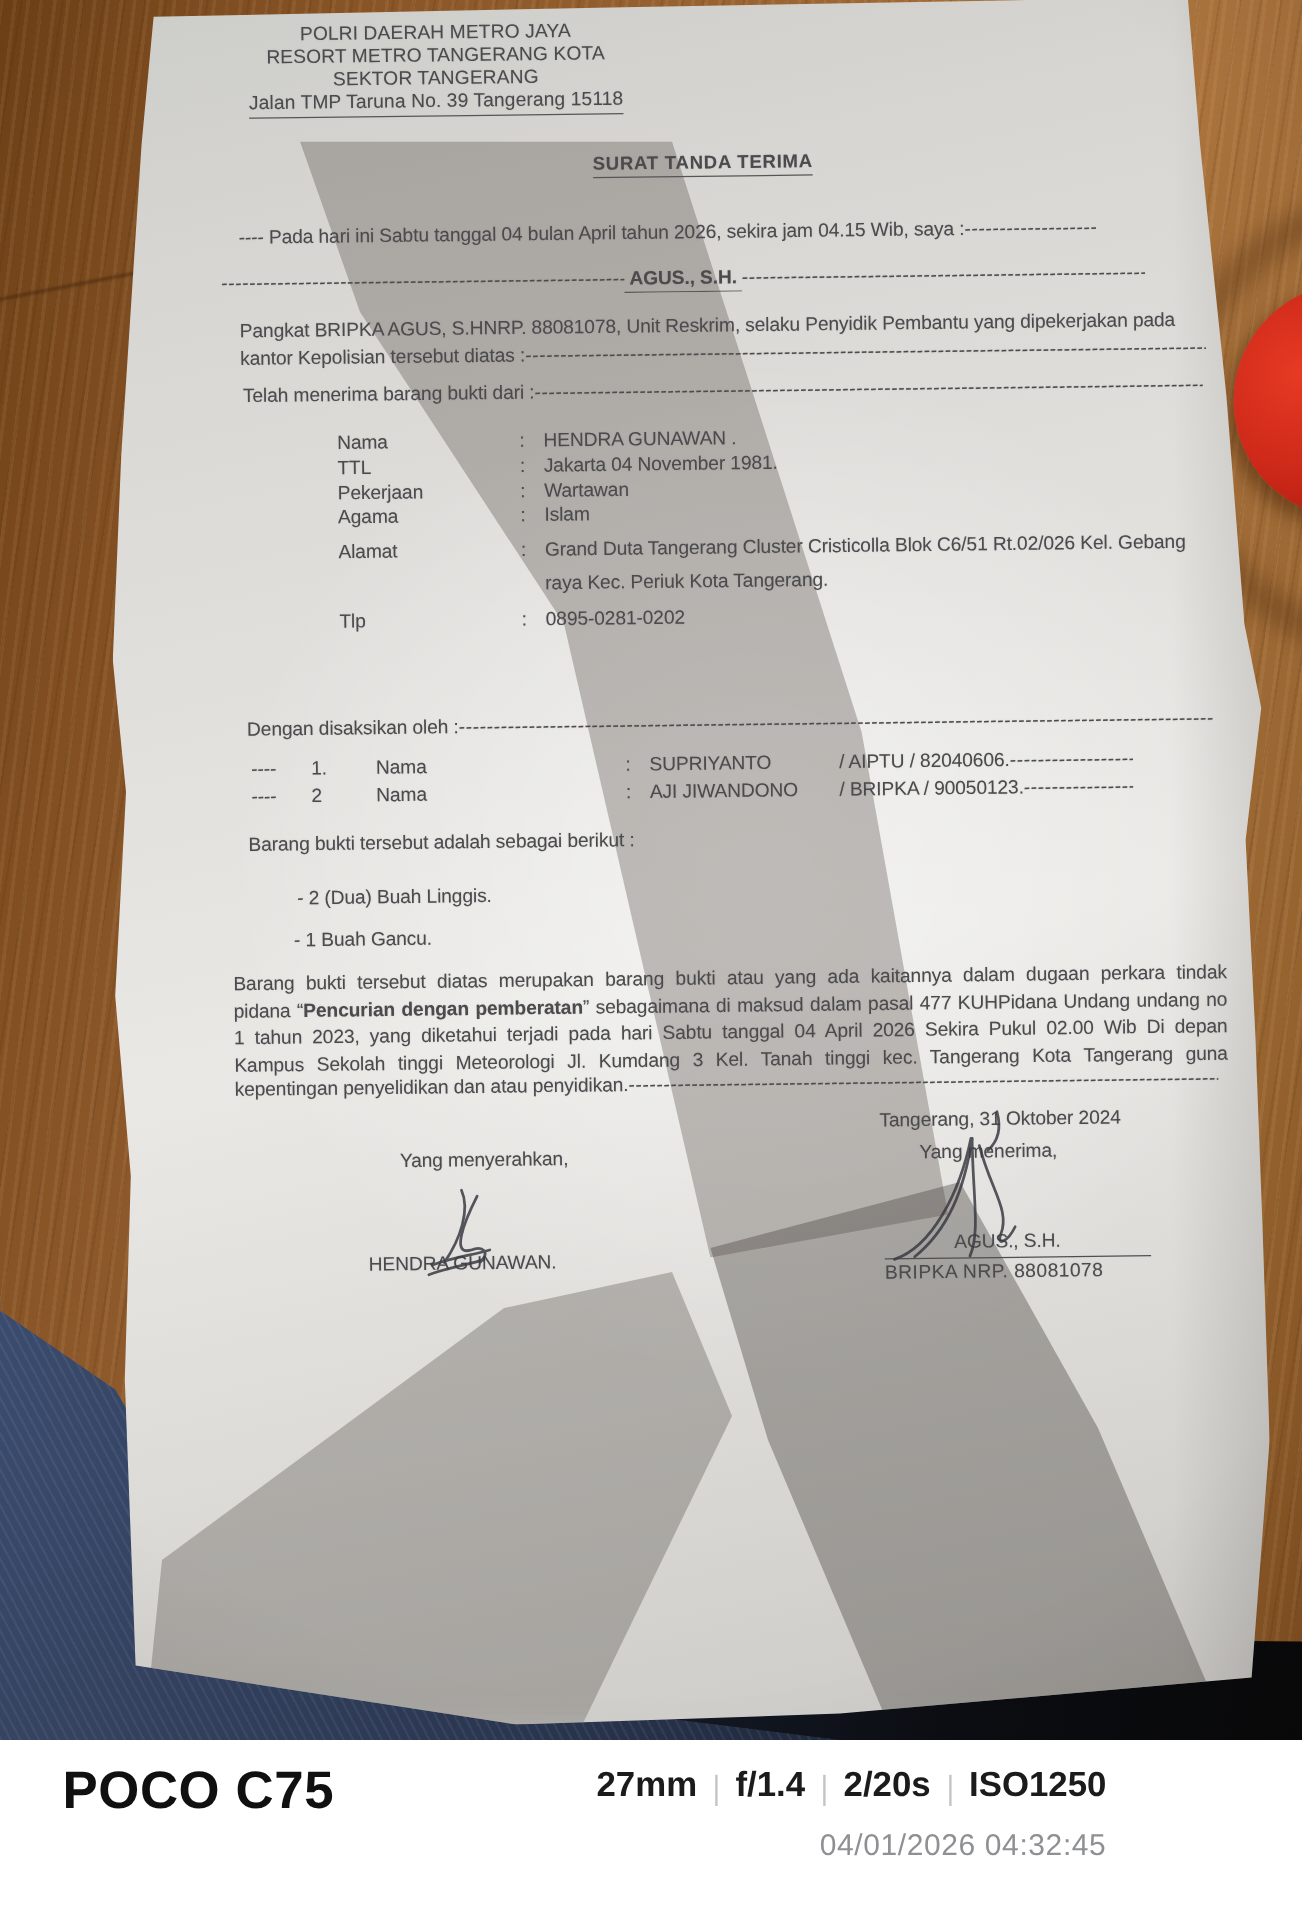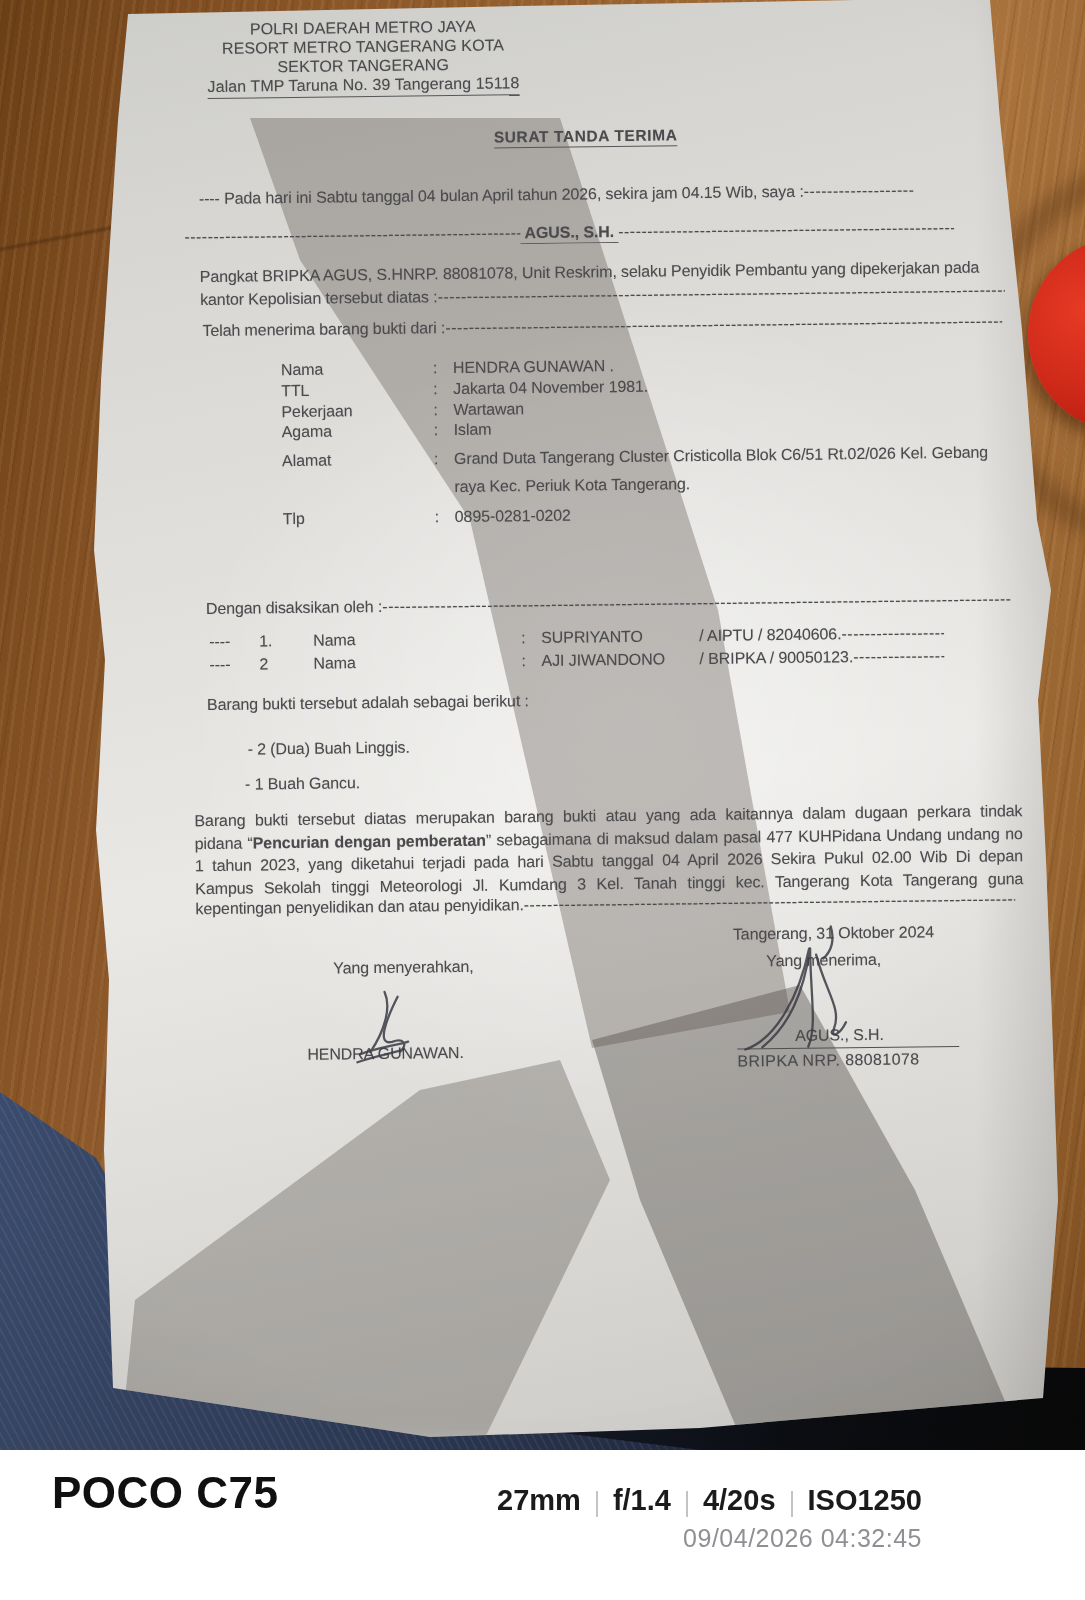--- a/index.html
+++ b/index.html
@@ -73,21 +73,21 @@
   .w-colon{display:inline-block;width:20px;}
   .w-name{display:inline-block;width:158px;}
   .sig-right-block{position:absolute;left:733px;top:1030px;width:222px;}
   .sig-right-name{padding-left:58px;border-bottom:1.7px solid #4f4f52;padding-bottom:3px;}
   .sig-right-rank{margin-top:3px;letter-spacing:0.4px;}
   svg.sigs{position:absolute;left:0;top:0;}
 
   
   .bar{position:absolute;left:0;top:1450px;width:996px;height:150px;background:#ffffff;color:#101010;}
   .device{position:absolute;left:52px;top:18px;font-size:44px;font-weight:800;letter-spacing:0.5px;}
-  .settings{position:absolute;right:74px;top:34px;display:flex;align-items:flex-end;
+  .settings{position:absolute;right:74px;top:22px;display:flex;align-items:flex-end;
       font-size:29px;font-weight:700;color:#1b1b1b;}
   .sep{width:2px;height:26px;background:#c3c4c6;margin:0 15px;}
   .datetime{position:absolute;right:74px;top:74px;font-size:25px;color:#8f9094;letter-spacing:0.5px;}
 </style>
 </head>
 <body>
 
 <div id="stage">
 
   <div class="photo">
@@ -243,20 +243,20 @@
     <div class="vignette"></div>
   </div>
 
   <div class="bar">
     <div class="device">POCO C75</div>
     <div class="settings">
       <span>27mm</span>
       <span class="sep"></span>
       <span>f/1.4</span>
       <span class="sep"></span>
-      <span>4/20s</span>
+      <span>2/20s</span>
       <span class="sep"></span>
       <span>ISO1250</span>
     </div>
-    <div class="datetime">09/04/2026 04:32:45</div>
+    <div class="datetime">04/01/2026 04:32:45</div>
   </div>
 
 </div>
 
 </body></html>

